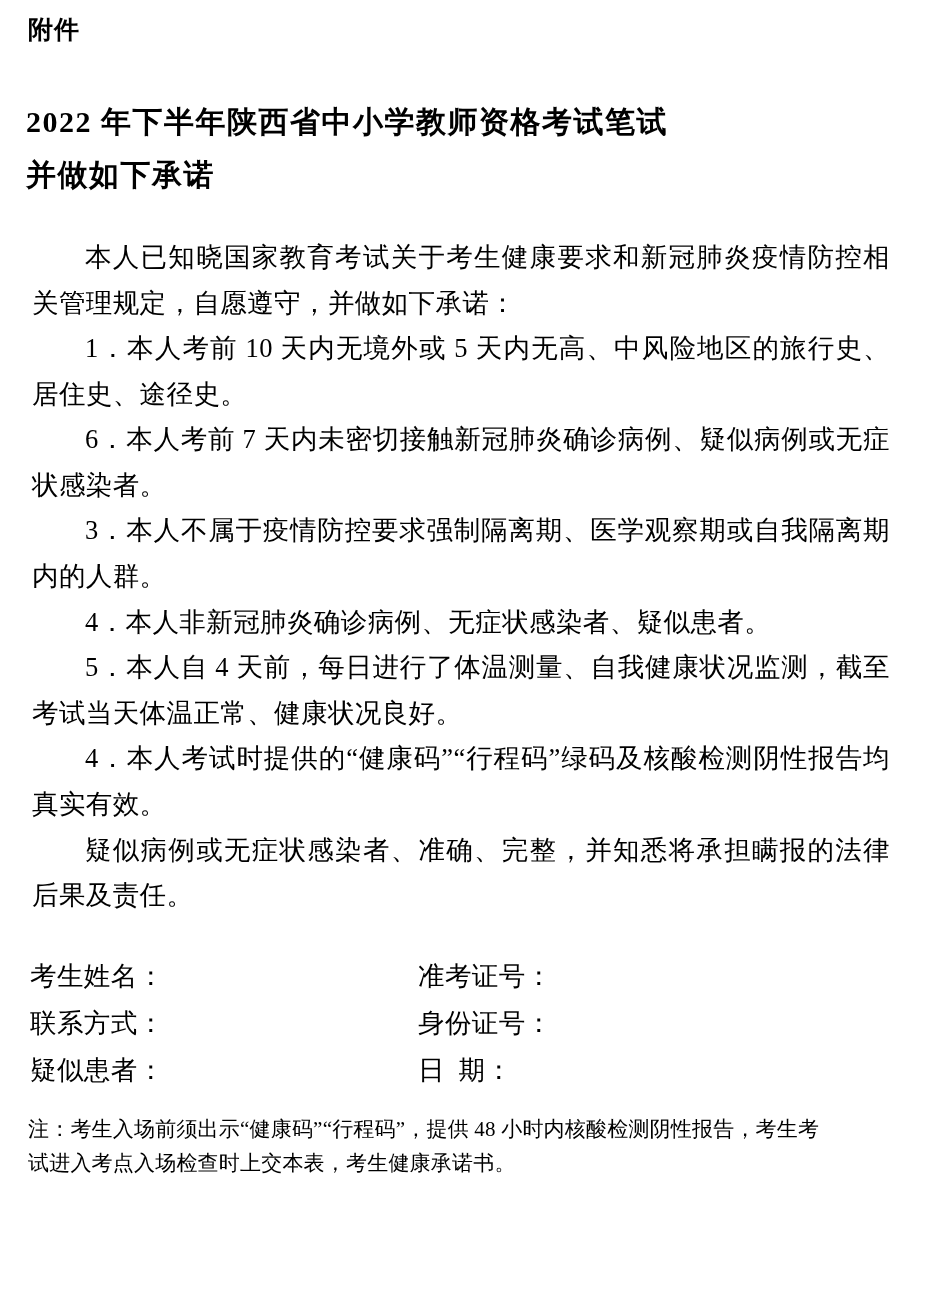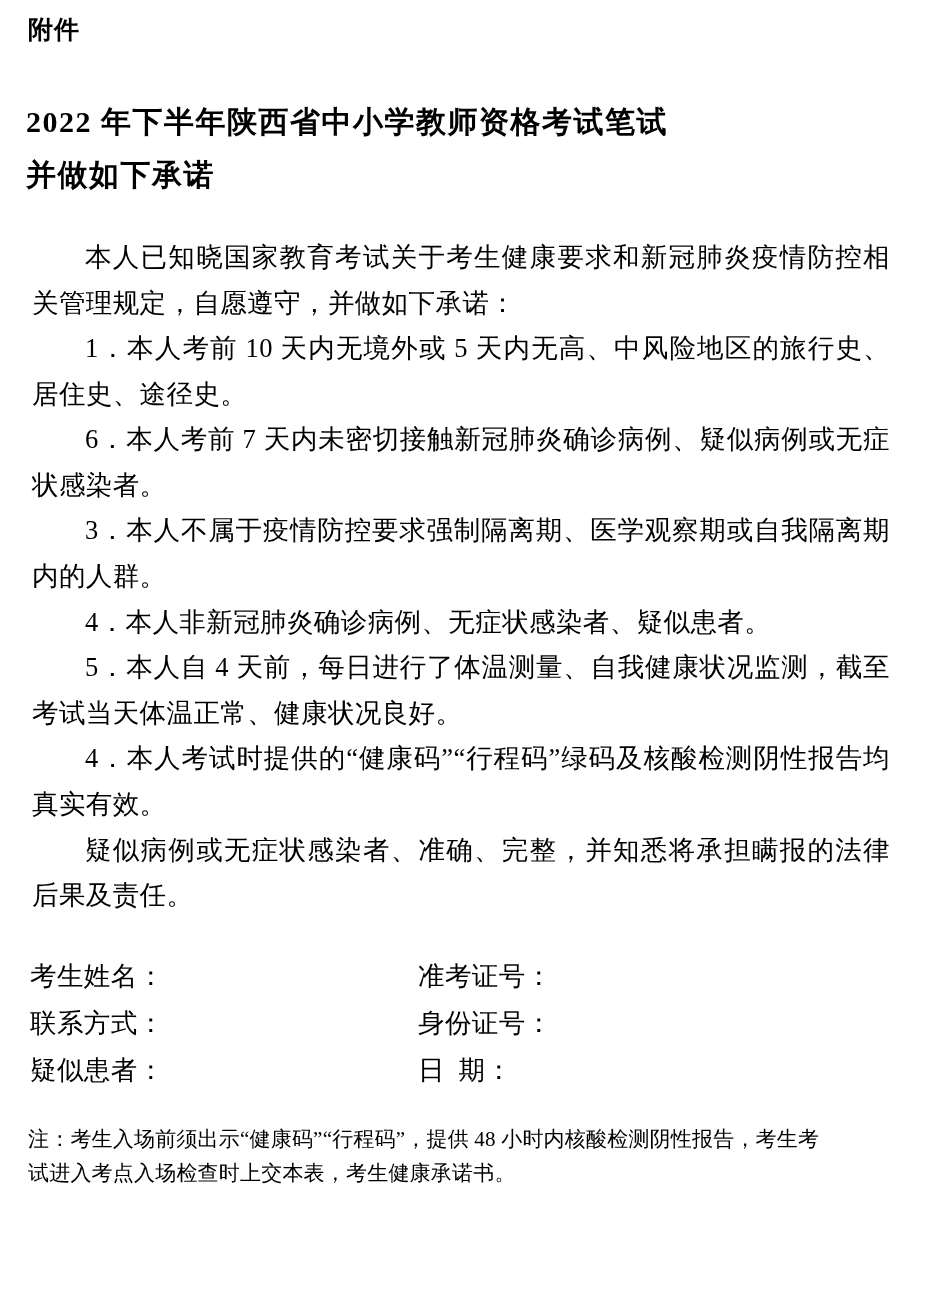--- a/index.html
+++ b/index.html
@@ -68,21 +68,21 @@
     width: 388px;
     flex: 0 0 388px;
   }
   .field-right {
     flex: 1 1 auto;
   }
   .spaced {
     letter-spacing: 14px;
   }
   .note {
-    margin-top: 28px;
+    margin-top: 18px;
     font-size: 21px;
     line-height: 1.62;
     text-align: justify;
     text-justify: inter-ideograph;
     letter-spacing: 0.2px;
     padding-left: 2px;
   }
 </style>
 </head>
 <body>

